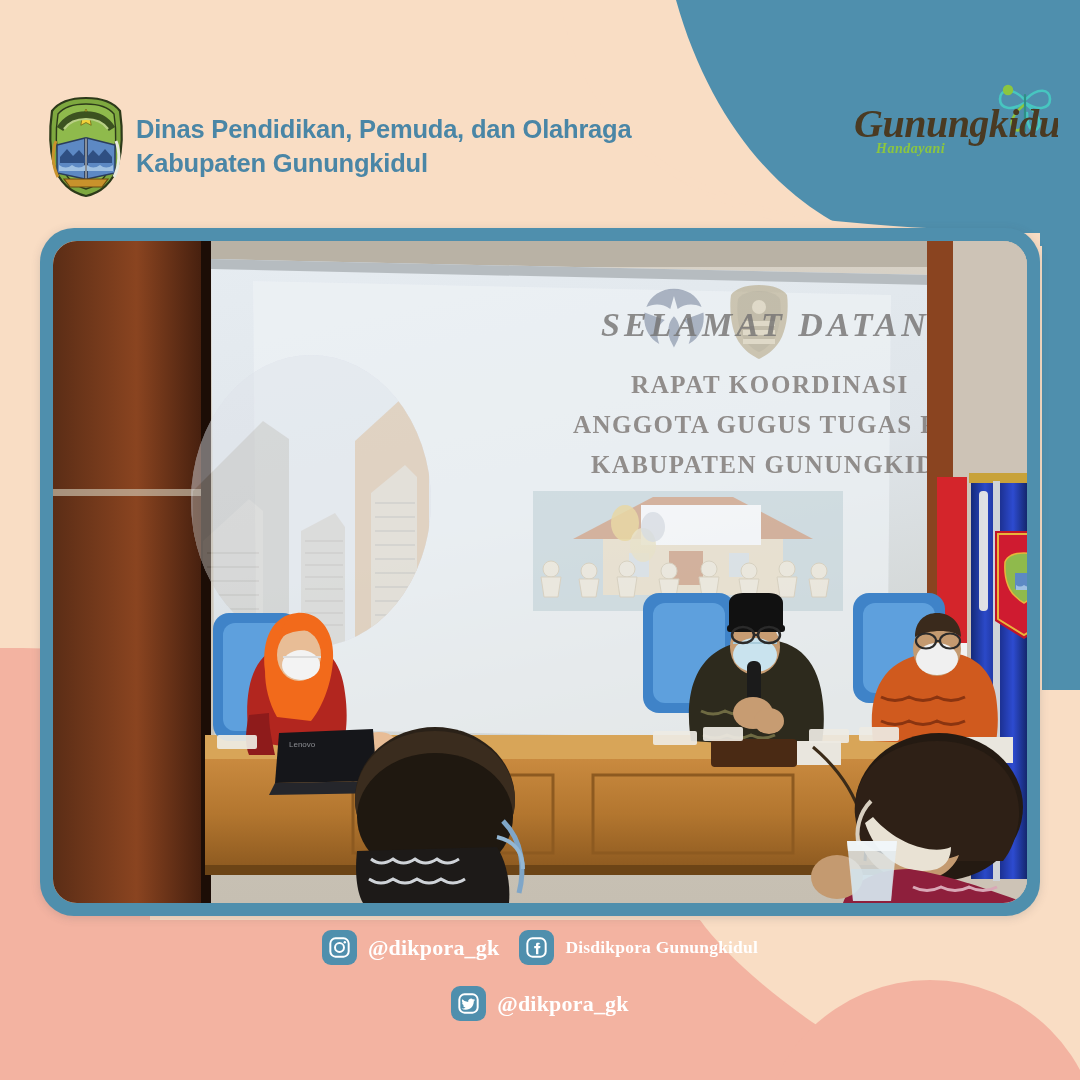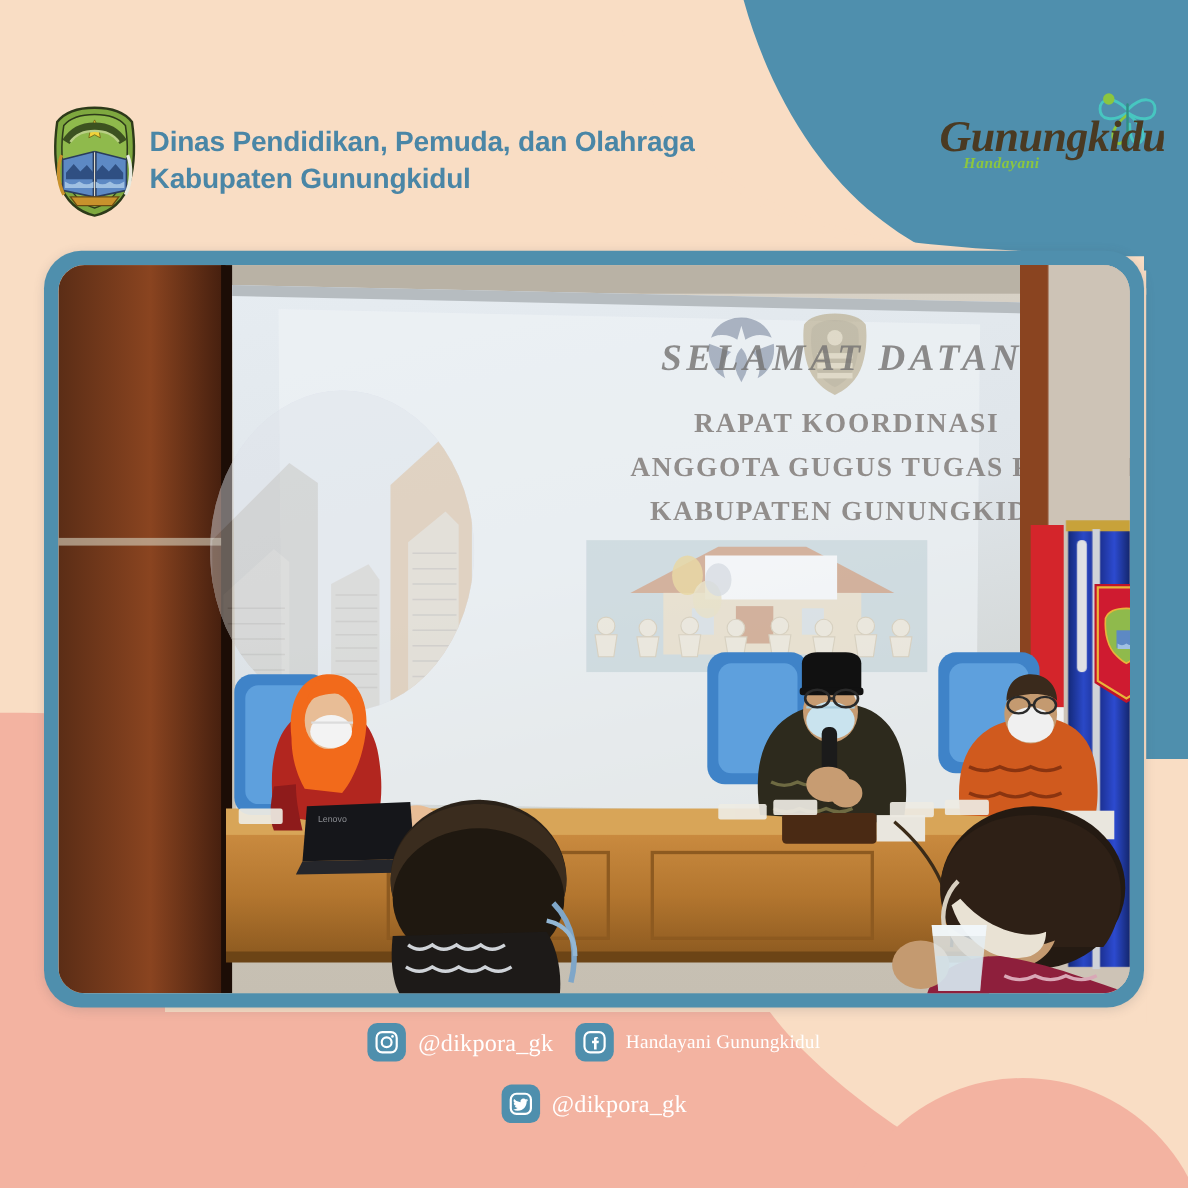--- a/index.html
+++ b/index.html
@@ -82,21 +82,21 @@
   .sicon {
     width:35px; height:35px; border-radius:9px;
     background:#4f8fad;
     display:flex; align-items:center; justify-content:center;
     flex:0 0 auto;
   }
   .sicon svg { width:25px; height:25px; display:block; }
   .slabel {
     color:#ffffff;
     font-family:"Liberation Serif", serif;
-    font-weight:normal;
+    font-weight:bold;
     font-size:22px;
     letter-spacing:.2px;
     white-space:nowrap;
   }
   .slabel.small { font-size:17.5px; }
   .urlpill {
     background:#4f8fad;
     border-radius:9px;
     padding:8px 16px 9px;
     color:#ffffff;
@@ -536,21 +536,21 @@
     </div>
 
 
     <div class="social">
       <span class="sicon">
         <svg viewBox="0 0 24 24" fill="none" stroke="#ffffff" stroke-width="1.9">
           <rect x="3.2" y="3.2" width="17.6" height="17.6" rx="5"></rect>
           <path d="M14.6 7.4h-1.5c-1 0-1.6.6-1.6 1.6v1.6H9.8v2.2h1.7v5.6h2.3v-5.6h1.7l.3-2.2h-2V9.3c0-.3.2-.5.5-.5h1.3Z" fill="#ffffff" stroke="none"></path>
         </svg>
       </span>
-      <span class="slabel small">Handayani Gunungkidul</span>
+      <span class="slabel small">Disdikpora Gunungkidul</span>
     </div>
   </div>
 
   <div class="footer-row row2">
 
     <div class="social">
       <span class="sicon">
         <svg viewBox="0 0 24 24" fill="none" stroke="#ffffff" stroke-width="1.9">
           <rect x="3.2" y="3.2" width="17.6" height="17.6" rx="5"></rect>
           <path d="M18.4 8.6c-.5.22-1 .37-1.56.44.56-.34.99-.87 1.19-1.5-.52.31-1.1.53-1.72.65

